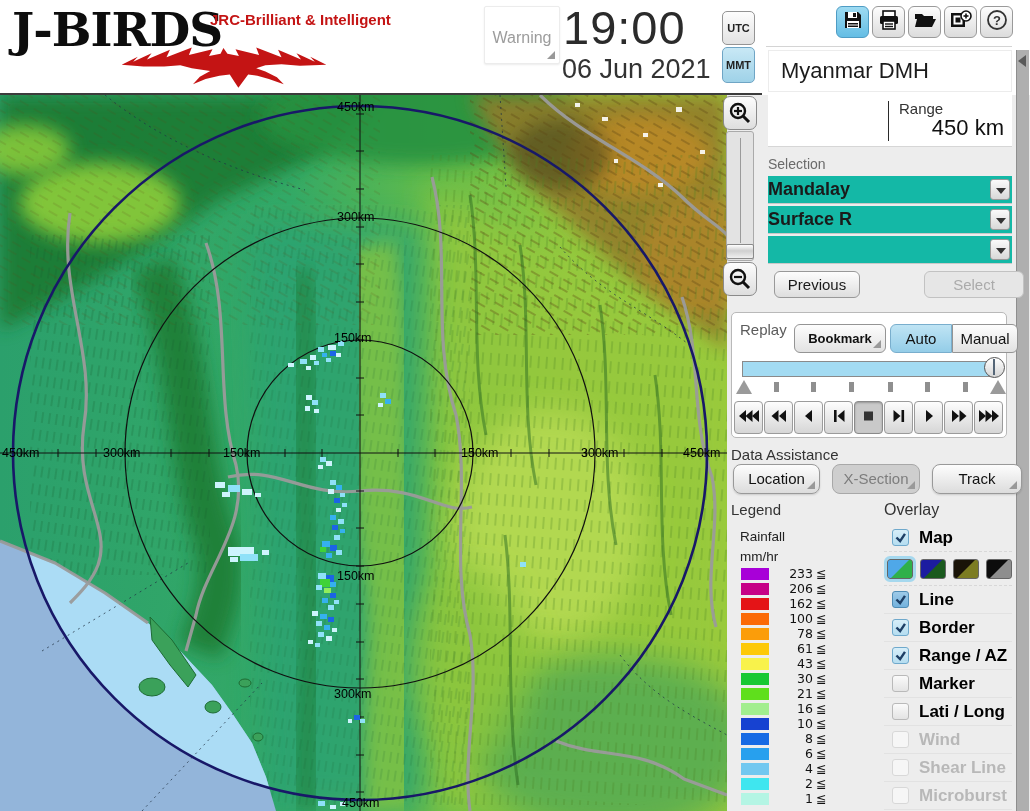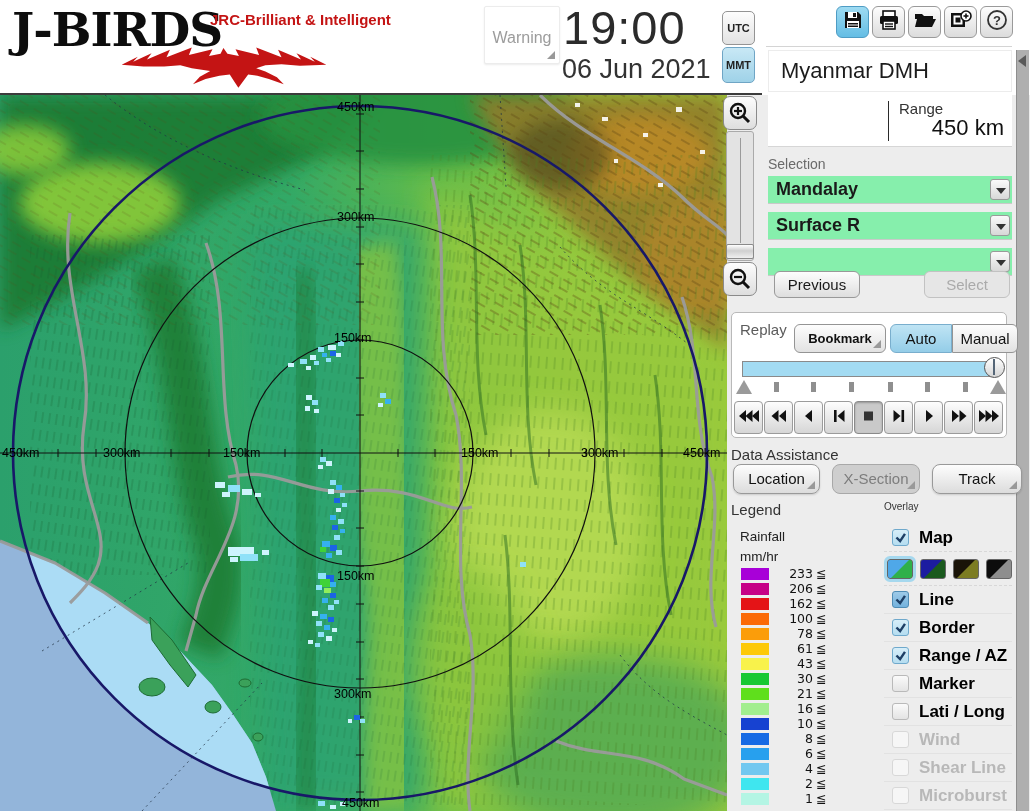--- a/index.html
+++ b/index.html
@@ -39,30 +39,30 @@
   #collapse-arrow{left:1018px;top:55px;width:0;height:0;border-top:6px solid transparent;
                   border-bottom:6px solid transparent;border-right:8px solid #5a5a5a;}
   #station-box{left:768px;top:50px;width:244px;height:42px;background:#fff;border:1px solid #ececec;
                font-size:22px;color:#1c1c1c;line-height:40px;padding-left:12px;}
   #range-box{left:768px;top:95px;width:244px;height:52px;background:#fff;border-bottom:1px solid #d6d6d6;}
   #range-vline{position:absolute;left:120px;top:6px;width:1px;height:40px;background:#2a2a2a;}
   #range-label{position:absolute;left:131px;top:5px;font-size:15px;color:#333;}
   #range-value{position:absolute;right:8px;bottom:5px;font-size:22px;color:#111;}
   #sel-label{left:768px;top:156px;font-size:14px;color:#6a6a6a;}
   #dropdowns{left:768px;top:176px;width:244px;}
-  .dd-row{position:relative;height:28px;margin-bottom:8px;background:#86efac;border-bottom:1px solid #c9c9c9;
-          font-size:18px;font-weight:bold;color:#1a1a1a;line-height:26px;padding-left:8px;}
+  .dd-row{position:relative;height:28px;margin-bottom:2px;background:#14b8a6;border-bottom:1px solid #c9c9c9;
+          font-size:18px;font-weight:bold;color:#1a1a1a;line-height:26px;}
   .dd-btn{position:absolute;right:2px;top:3px;width:20px;height:21px;border:1px solid #9a9a9a;border-radius:3px;
           background:linear-gradient(#fafafa,#d8d8d8);}
   .dd-btn::after{content:"";position:absolute;left:5px;top:8px;border-left:5px solid transparent;
           border-right:5px solid transparent;border-top:6px solid #333;}
   .btn{border:1px solid #999;border-radius:6px;background:linear-gradient(#fdfdfd,#dedede);
        font-size:15px;color:#1a1a1a;text-align:center;}
   #prev-btn{left:774px;top:271px;width:86px;height:27px;line-height:25px;}
-  #select-btn{left:924px;top:271px;width:86px;height:27px;line-height:25px;color:#aaa;
+  #select-btn{left:924px;top:271px;width:100px;height:27px;line-height:25px;color:#aaa;
               background:#e6e6e6;border-color:#c2c2c2;}
 
   
   #replay-box{left:731px;top:312px;width:276px;height:126px;background:#fff;border:1px solid #b9b9b9;border-radius:5px;}
   #replay-label{position:absolute;left:8px;top:8px;font-size:15px;color:#5c5c5c;}
   #bookmark-btn{position:absolute;left:62px;top:11px;width:92px;height:29px;border:1px solid #949494;
       border-radius:6px;background:linear-gradient(#fdfdfd,#e2e2e2);font-size:13px;font-weight:bold;
       text-align:center;line-height:27px;color:#111;}
   #auto-btn{position:absolute;left:158px;top:11px;width:62px;height:29px;border:1px solid #79aecd;
       border-radius:6px 0 0 6px;background:linear-gradient(#bfe4f4,#94cde8);font-size:15px;
@@ -88,21 +88,21 @@
   .dabtn{position:relative;height:30px;border:1px solid #999;border-radius:8px;font-size:15px;color:#111;
          background:linear-gradient(#fdfdfd,#dcdcdc);text-align:center;line-height:28px;box-shadow:0 1px 2px rgba(0,0,0,.15);}
   .dabtn.disabled{background:#cecece;color:#7d7d7d;border-color:#a8a8a8;box-shadow:none;}
   #legend-label{left:731px;top:501px;font-size:15px;color:#333;}
   #legend-title{left:740px;top:527px;font-size:13.5px;color:#222;line-height:1.45;}
   #legend-rows{left:741px;top:566px;}
   .lrow{display:flex;align-items:center;height:15px;}
   .lsw{width:28px;height:12px;}
   .lval{width:44px;text-align:right;font-size:12.5px;color:#111;font-family:"DejaVu Sans",sans-serif;}
   .lle{width:16px;padding-left:3px;font-size:12.5px;color:#111;font-family:"DejaVu Sans",sans-serif;}
-  #overlay-label{left:884px;top:501px;font-size:10px;color:#333;}
+  #overlay-label{left:884px;top:501px;font-size:16px;color:#333;}
   #overlay-list{left:884px;top:524px;width:128px;}
   .orow{position:relative;display:flex;align-items:center;height:28px;border-bottom:1px solid #e2e2e2;}
   .ck{width:17px;height:17px;margin-left:8px;border-radius:3px;border:1px solid #b9b9b9;
       background:linear-gradient(#fafafa,#e4e4e4);display:flex;align-items:center;justify-content:center;}
   .ck.on{background:linear-gradient(#d7eef9,#b5ddf0);border-color:#6fa9cc;}
   .ck.on.dark{background:linear-gradient(#9ecae8,#74b2dd);border-color:#4f8cb5;}
   .ck.dis{border-color:#d8d8d8;background:#f6f6f6;}
   .olabel{margin-left:10px;font-size:17px;font-weight:bold;color:#000;}
   .olabel.dis{color:#b8b8b8;}
   #mapstyles{position:relative;display:flex;gap:7px;align-items:center;height:34px;

